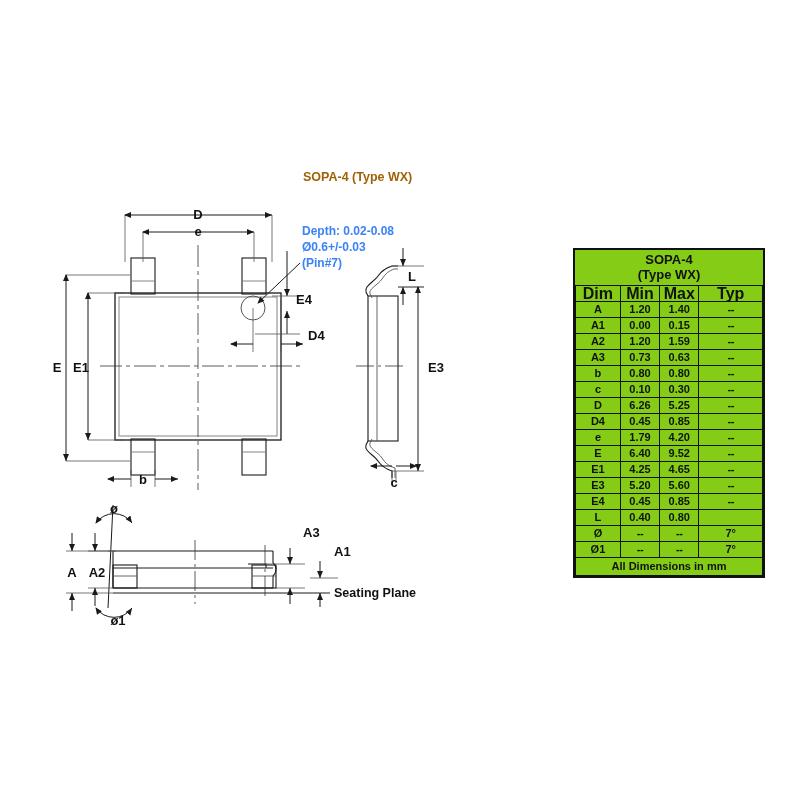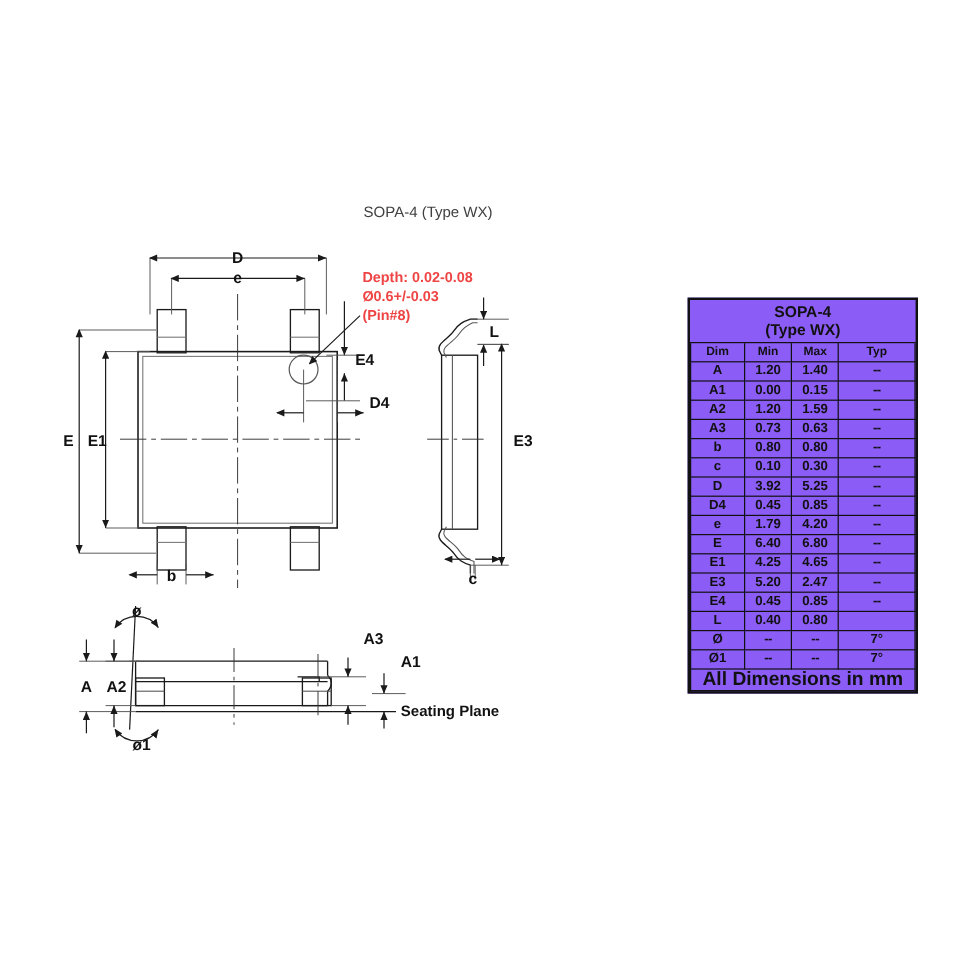--- a/index.html
+++ b/index.html
@@ -10,21 +10,21 @@
   }
   #page{position:absolute;left:0;top:0;width:800px;height:800px;background:#fff;}
   svg{position:absolute;left:0;top:0;width:800px;height:800px;}
   .lbl{font-family:"Liberation Sans", sans-serif;font-weight:bold;fill:#111;}
   .t12{font-size:12.5px;}
   .t13{font-size:13px;}
   
   #dimtable{
     position:absolute;left:573px;top:248px;width:192px;
     border:2px solid #111;
-    background:#8b5cf6;
+    background:#84cc16;
     box-sizing:border-box;
   }
   #dimtable table{
     border-collapse:collapse;width:100%;
     font-family:"Liberation Sans", sans-serif;
     font-size:11px;font-weight:bold;
     table-layout:fixed;
   }
   #dimtable td,#dimtable th{
     border:1px solid #111;
@@ -35,36 +35,36 @@
     font-weight:bold;
     color:#111;
     box-sizing:border-box;
   }
   #dimtable .title-cell{
     border:none;border-bottom:1px solid #111;
     font-size:13px;height:auto;line-height:15px;padding:2px 0 3px 0;
   }
   #dimtable .title-cell .l1{display:block;}
   #dimtable .title-cell .l2{display:block;}
-  #dimtable .hdr td{font-size:10px;margin-top:41px;}
+  #dimtable .hdr td{font-size:16px;margin-top:41px;}
   #dimtable .footer-cell{
-    font-size:16px;height:17px;line-height:17px;border-top:1px solid #111;
+    font-size:11px;height:17px;line-height:17px;border-top:1px solid #111;
   }
   #dimtable col.c1{width:24%;}
   #dimtable col.c2{width:21%;}
   #dimtable col.c3{width:21%;}
   #dimtable col.c4{width:34%;}
   .dash{letter-spacing:-0.5px;}
   #view-title{
     position:absolute;left:303px;top:170px;
-    font-size:12.5px;font-weight:normal;color:#404040;
+    font-size:12.5px;font-weight:bold;color:#a16207;
     font-family:"Liberation Sans", sans-serif;white-space:nowrap;
   }
   .note{
-    position:absolute;font-size:12px;font-weight:bold;color:#ef4444;
+    position:absolute;font-size:12px;font-weight:bold;color:#3b82f6;
     font-family:"Liberation Sans", sans-serif;white-space:nowrap;
   }
 </style>
 </head>
 <body>
 
 <div id="page">
 
   <svg viewBox="0 0 800 800">
     <defs>
@@ -266,21 +266,21 @@
       <text class="t13" x="303" y="537" text-anchor="start">A3</text>
       <text class="t13" x="334" y="556" text-anchor="start">A1</text>
       <text class="t12" x="334" y="597" text-anchor="start">Seating Plane</text>
     </g>
   </svg>
 
   <div id="view-title">SOPA-4 (Type WX)</div>
 
   <div class="note" style="left:302px;top:224px;">Depth: 0.02-0.08</div>
   <div class="note" style="left:302px;top:240px;">Ø0.6+/-0.03</div>
-  <div class="note" style="left:302px;top:256px;">(Pin#8)</div>
+  <div class="note" style="left:302px;top:256px;">(Pin#7)</div>
 
   <div id="dimtable">
     <table>
       <colgroup>
         <col class="c1">
           <col class="c2">
           <col class="c3">
           <col class="c4">
       </colgroup>
       <tbody>
@@ -327,52 +327,52 @@
           <td class="dash">--</td>
         </tr>
         <tr>
           <td>c</td>
           <td>0.10</td>
           <td>0.30</td>
           <td class="dash">--</td>
         </tr>
         <tr>
           <td>D</td>
-          <td>3.92</td>
+          <td>6.26</td>
           <td>5.25</td>
           <td class="dash">--</td>
         </tr>
         <tr>
           <td>D4</td>
           <td>0.45</td>
           <td>0.85</td>
           <td class="dash">--</td>
         </tr>
         <tr>
           <td>e</td>
           <td>1.79</td>
           <td>4.20</td>
           <td class="dash">--</td>
         </tr>
         <tr>
           <td>E</td>
           <td>6.40</td>
-          <td>6.80</td>
+          <td>9.52</td>
           <td class="dash">--</td>
         </tr>
         <tr>
           <td>E1</td>
           <td>4.25</td>
           <td>4.65</td>
           <td class="dash">--</td>
         </tr>
         <tr>
           <td>E3</td>
           <td>5.20</td>
-          <td>2.47</td>
+          <td>5.60</td>
           <td class="dash">--</td>
         </tr>
         <tr>
           <td>E4</td>
           <td>0.45</td>
           <td>0.85</td>
           <td class="dash">--</td>
         </tr>
         <tr>
           <td>L</td>

